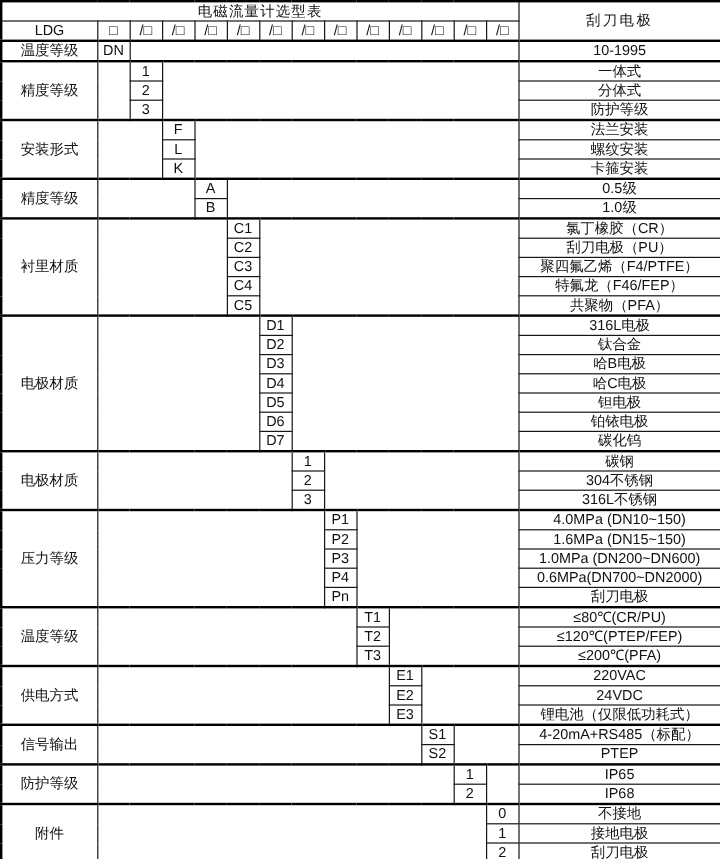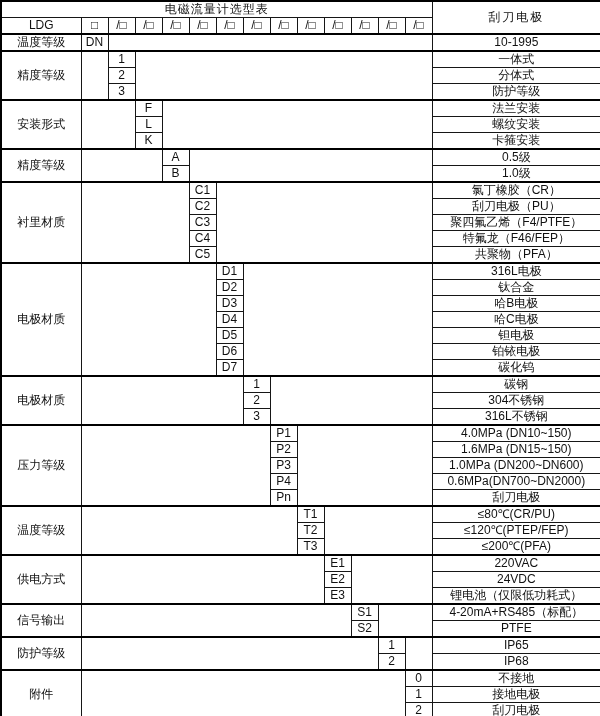--- a/index.html
+++ b/index.html
@@ -250,21 +250,21 @@
         </tr>
         <tr class="block-start">
           <td class="cat-cell" rowspan="2">信号输出</td>
           <td colspan="10" rowspan="2"></td>
           <td class="code-cell">S1</td>
           <td colspan="2" rowspan="2"></td>
           <td class="desc-cell">4-20mA+RS485（标配）</td>
         </tr>
         <tr>
           <td class="code-cell">S2</td>
-          <td class="desc-cell">PTFE</td>
+          <td class="desc-cell">PTEP</td>
         </tr>
         <tr class="block-start">
           <td class="cat-cell" rowspan="2">防护等级</td>
           <td colspan="11" rowspan="2"></td>
           <td class="code-cell">1</td>
           <td colspan="1" rowspan="2"></td>
           <td class="desc-cell">IP65</td>
         </tr>
         <tr>
           <td class="code-cell">2</td>

